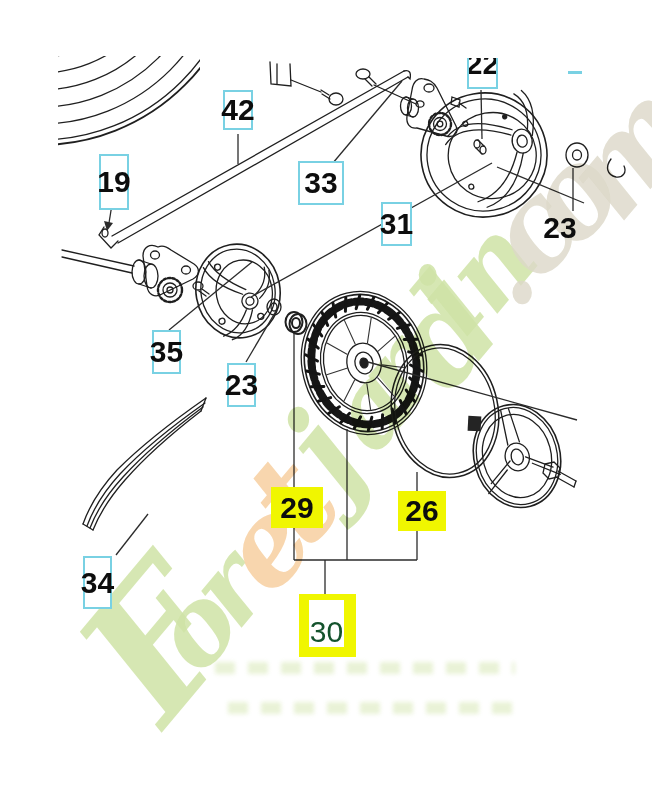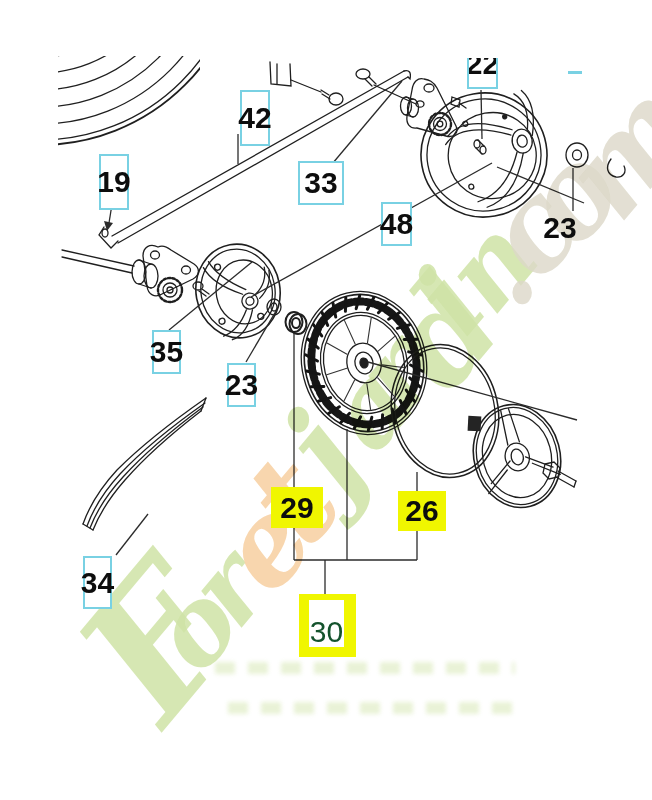--- a/index.html
+++ b/index.html
@@ -288,31 +288,31 @@
     <span class="wl beige" style="left:478px;top:215px;font-size:115px">.</span>
     <span class="wl beige" style="left:495px;top:170px;font-size:120px">c</span>
     <span class="wl beige" style="left:530px;top:135px;font-size:120px">o</span>
     <span class="wl beige" style="left:565px;top:90px;font-size:120px">m</span>
     <div class="ghost-row" style="left:215px;top:662px;width:300px"></div>
     <div class="ghost-row" style="left:228px;top:702px;width:285px"></div>
   </div>
 
   <div class="cyan-dash" style="left:568px;top:71px;width:14px;height:3px"></div>
 
-  <div class="callout" style="left:240px;top:90px;width:30px;height:56px">
+  <div class="callout" style="left:223px;top:90px;width:30px;height:40px">
       <span>42</span>
     </div>
   <div class="callout" style="left:99px;top:154px;width:30px;height:56px">
       <span>19</span>
     </div>
   <div class="callout" style="left:298px;top:161px;width:46px;height:44px">
       <span>33</span>
     </div>
   <div class="callout" style="left:381px;top:202px;width:31px;height:44px">
-      <span>48</span>
+      <span>31</span>
     </div>
   <div class="callout clipped" style="left:467px;top:58px;width:31px;height:31px">
       <span>22</span>
     </div>
   <div class="callout plain" style="left:543px;top:211px;width:34px;height:34px">
       <span>23</span>
     </div>
   <div class="callout" style="left:152px;top:330px;width:29px;height:44px">
       <span>35</span>
     </div>

